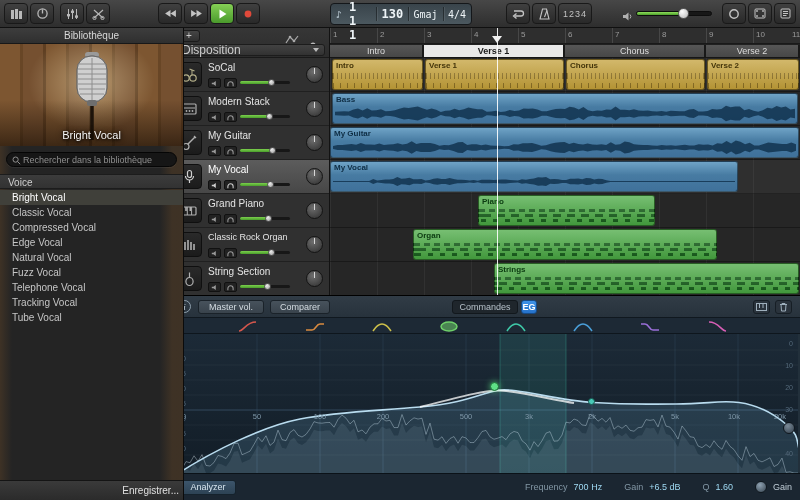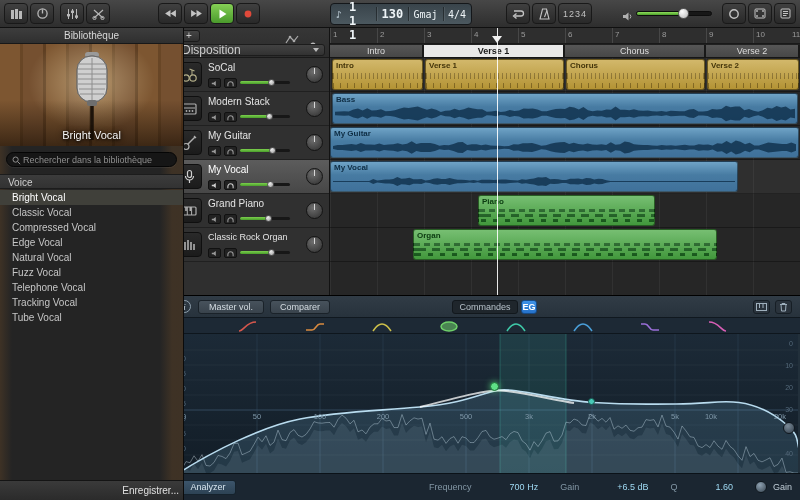--- a/index.html
+++ b/index.html
@@ -111,21 +111,21 @@
   .eq-graph{position:absolute;top:38px;left:2px;width:624px;height:140px;background:linear-gradient(#1c2a37,#121d27);}
   .eq-graph .flabel{position:absolute;top:78px;transform:translateX(-50%);font-size:7.5px;color:#7f97a8;z-index:3;}
   .eq-graph .dbl{position:absolute;left:4px;font-size:7px;color:#54697a;z-index:3;}
   .eq-graph .dbr{position:absolute;right:5px;font-size:7px;color:#54697a;z-index:3;}
   .eq-knob{position:absolute;right:3px;top:88px;width:12px;height:12px;border-radius:50%;background:radial-gradient(circle at 38% 30%,#7b8b99,#303d49);border:1px solid #10181f;z-index:4;}
   .dot{position:absolute;border-radius:50%;z-index:4;}
   .sc-footer{position:absolute;left:0;right:0;bottom:0;height:27px;background:#1b2631;border-top:1px solid #0b1218;}
   .anbtn{position:absolute;left:8px;top:6px;width:56px;height:15px;background:linear-gradient(#3c556b,#2d4254);border:1px solid #15222c;border-radius:3px;font-size:9px;color:#d8e6f0;text-align:center;line-height:13px;}
   .readouts{position:absolute;right:8px;top:7px;display:flex;align-items:center;gap:6px;font-size:9px;}
   .rlab{color:#8296a4;}
-  .rval{color:#9fd9f2;margin-left:32px;}
+  .rval{color:#9fd9f2;}
   .readouts .sp{width:10px;}
   .outknob{width:12px;height:12px;border-radius:50%;background:radial-gradient(circle at 38% 30%,#8fa2b2,#36434f);border:1px solid #10181f;position:relative;}
   .glab{color:#bfccd6;}
 </style>
 </head>
 <body>
 
 <div class="app">
 
   <div class="toolbar">
@@ -483,20 +483,44 @@
             <path d="M2 7 V5 A3 3 0 0 1 8 5 V7" fill="none" stroke="#9a9a9a" stroke-width="1.2"></path>
           </svg>
         </div>
       <div class="tslider">
           <div class="fill" style="width:63%"></div>
           <div class="knob" style="left:63%"></div>
         </div>
       <div class="tknob"></div>
     </div>
 
+    <div class="trow" style="top:234px">
+      <div class="ticon">
+          <svg width="17" height="16" viewBox="0 0 17 16">
+            <ellipse cx="8.5" cy="10.5" rx="3.6" ry="4" fill="none" stroke="#b0b0b0" stroke-width="1.2"></ellipse>
+            <line x1="8.5" y1="1.5" x2="8.5" y2="6.5" stroke="#b0b0b0" stroke-width="1.2"></line>
+          </svg>
+        </div>
+      <div class="tname">String Section</div>
+      <div class="tiny" style="left:36px">
+          <svg width="8" height="7" viewBox="0 0 10 8">
+            <path d="M1 3 H3 L6 1 V7 L3 5 H1 Z" fill="#9a9a9a"></path>
+          </svg>
+        </div>
+      <div class="tiny" style="left:52px">
+          <svg width="9" height="7" viewBox="0 0 10 8">
+            <path d="M2 7 V5 A3 3 0 0 1 8 5 V7" fill="none" stroke="#9a9a9a" stroke-width="1.2"></path>
+          </svg>
+        </div>
+      <div class="tslider">
+          <div class="fill" style="width:55%"></div>
+          <div class="knob" style="left:55%"></div>
+        </div>
+      <div class="tknob"></div>
+    </div>
   </div>
 
   <div class="timeline">
     <div class="ruler">
       <span style="left:3px">1</span>
       <span style="left:50px">2</span>
       <span style="left:97px">3</span>
       <span style="left:144px">4</span>
       <span style="left:191px">5</span>
       <span style="left:238px">6</span>
@@ -545,20 +569,23 @@
         <svg class="wave" viewBox="0 0 200 24" preserveAspectRatio="none">
             <polygon points="0,11.4 2,11.4 4,11.4 6,11.4 8,11.4 10,11.4 12,11.4 14,11.4 16,11.4 18,11.4 20,8.715777035617991 22,10.709833772327363 24,10.11038216881858 26,9.538726875104084 28,9.511689516355418 30,8.741270239387873 32,6.302253349912884 34,8.616980322342355 36,8.329382053162192 38,7.113132966814941 40,9.14123506366748 42,9.11567821739847 44,8.80932633416149 46,10.866024694943818 48,10.040391992720489 50,8.531739671352417 52,7.888103251737978 54,8.982155773506387 56,8.685362885411305 58,7.600551731116722 60,8.882580452027375 62,9.783701396914411 64,9.788129640690812 66,9.988828880648734 68,10.853024592805834 70,10.234874539677147 72,10.941143861208886 74,9.840589683162086 76,9.75512853293448 78,9.903221591628135 80,10.225231049756307 82,9.667593639159453 84,9.561070063840862 86,9.498992288084107 88,10.18160413797066 90,10.449434789966626 92,10.726227864238913 94,9.08202794373018 96,9.852438449956427 98,8.827889966336109 100,8.24543278947176 102,6.566903312442861 104,7.0254711740972215 106,6.160286944565836 108,9.262632442608421 110,8.726606347180029 112,9.074258797825827 114,10.193557127206658 116,10.240786229516244 118,8.67499902676173 120,8.631856239927277 122,8.2643380102882 124,9.1446585591044 126,7.523156538568573 128,7.864299626613141 130,9.576463613109444 132,8.573350525669222 134,8.871737437694039 136,10.490578327614232 138,11.4 140,11.4 142,11.4 144,11.4 146,11.4 148,11.4 150,11.4 152,11.4 154,11.4 156,11.4 158,11.4 160,11.4 162,11.4 164,11.4 166,11.4 168,11.4 170,11.4 172,11.4 174,11.4 176,11.4 178,11.4 180,11.4 182,11.4 184,11.4 186,11.4 188,11.4 190,11.4 192,11.4 194,11.4 196,11.4 198,11.4 200,11.4 200,12.6 198,12.6 196,12.6 194,12.6 192,12.6 190,12.6 188,12.6 186,12.6 184,12.6 182,12.6 180,12.6 178,12.6 176,12.6 174,12.6 172,12.6 170,12.6 168,12.6 166,12.6 164,12.6 162,12.6 160,12.6 158,12.6 156,12.6 154,12.6 152,12.6 150,12.6 148,12.6 146,12.6 144,12.6 142,12.6 140,12.6 138,12.6 136,13.509421672385768 134,15.128262562305961 132,15.426649474330778 130,14.423536386890556 128,16.13570037338686 126,16.47684346143143 124,14.8553414408956 122,15.7356619897118 120,15.368143760072723 118,15.32500097323827 116,13.759213770483756 114,13.806442872793342 112,14.925741202174173 110,15.273393652819971 108,14.737367557391579 106,17.839713055434164 104,16.97452882590278 102,17.43309668755714 100,15.75456721052824 98,15.172110033663891 96,14.147561550043573 94,14.91797205626982 92,13.273772135761087 90,13.550565210033374 88,13.81839586202934 86,14.501007711915893 84,14.438929936159138 82,14.332406360840547 80,13.774768950243693 78,14.096778408371865 76,14.24487146706552 74,14.159410316837914 72,13.058856138791114 70,13.765125460322853 68,13.146975407194166 66,14.011171119351266 64,14.211870359309188 62,14.216298603085589 60,15.117419547972625 58,16.399448268883276 56,15.314637114588695 54,15.017844226493613 52,16.111896748262023 50,15.468260328647583 48,13.959608007279511 46,13.133975305056182 44,15.19067366583851 42,14.88432178260153 40,14.85876493633252 38,16.88686703318506 36,15.670617946837808 34,15.383019677657645 32,17.697746650087115 30,15.258729760612127 28,14.488310483644582 26,14.461273124895916 24,13.88961783118142 22,13.290166227672637 20,15.284222964382009 18,12.6 16,12.6 14,12.6 12,12.6 10,12.6 8,12.6 6,12.6 4,12.6 2,12.6 0,12.6"></polygon>
           </svg>
       </div>
 
       <div class="region midi" style="left:148px;top:137px;width:177px">
           <span class="rlabel">Piano</span>
         </div>
       <div class="region midi" style="left:83px;top:171px;width:304px">
           <span class="rlabel">Organ</span>
+        </div>
+      <div class="region midi" style="left:164px;top:205px;width:305px">
+          <span class="rlabel">Strings</span>
         </div>
     </div>
     <div class="ph-marker"></div>
     <div class="playhead"></div>
   </div>
 
   <div class="bottom">
     <div class="sc-header">
       <div class="icirc">i</div>
       <div class="scbtn" style="left:26px;width:66px">Master vol.</div>
@@ -654,21 +681,21 @@
       <span class="dbr" style="top:116px">40</span>
 
       <span class="flabel" style="left:8px">20</span>
       <span class="flabel" style="left:83px">50</span>
       <span class="flabel" style="left:146px">100</span>
       <span class="flabel" style="left:209px">200</span>
       <span class="flabel" style="left:292px">500</span>
       <span class="flabel" style="left:355px">3k</span>
       <span class="flabel" style="left:418px">2k</span>
       <span class="flabel" style="left:501px">5k</span>
-      <span class="flabel" style="left:537px">10k</span>
+      <span class="flabel" style="left:560px">10k</span>
       <span class="flabel" style="left:606px">20k</span>
 
       <div class="dot" style="left:316px;top:48px;width:9px;height:9px;background:#5fe086;border:1px solid #1d6b36;box-shadow:0 0 6px rgba(95,224,134,.8)"></div>
       <div class="dot" style="left:414px;top:64px;width:7px;height:7px;background:#49c9b8;border:1px solid #15584f"></div>
       <div class="eq-knob"></div>
     </div>
 
     <div class="sc-footer">
       <div class="anbtn">Analyzer</div>
       <div class="readouts">

